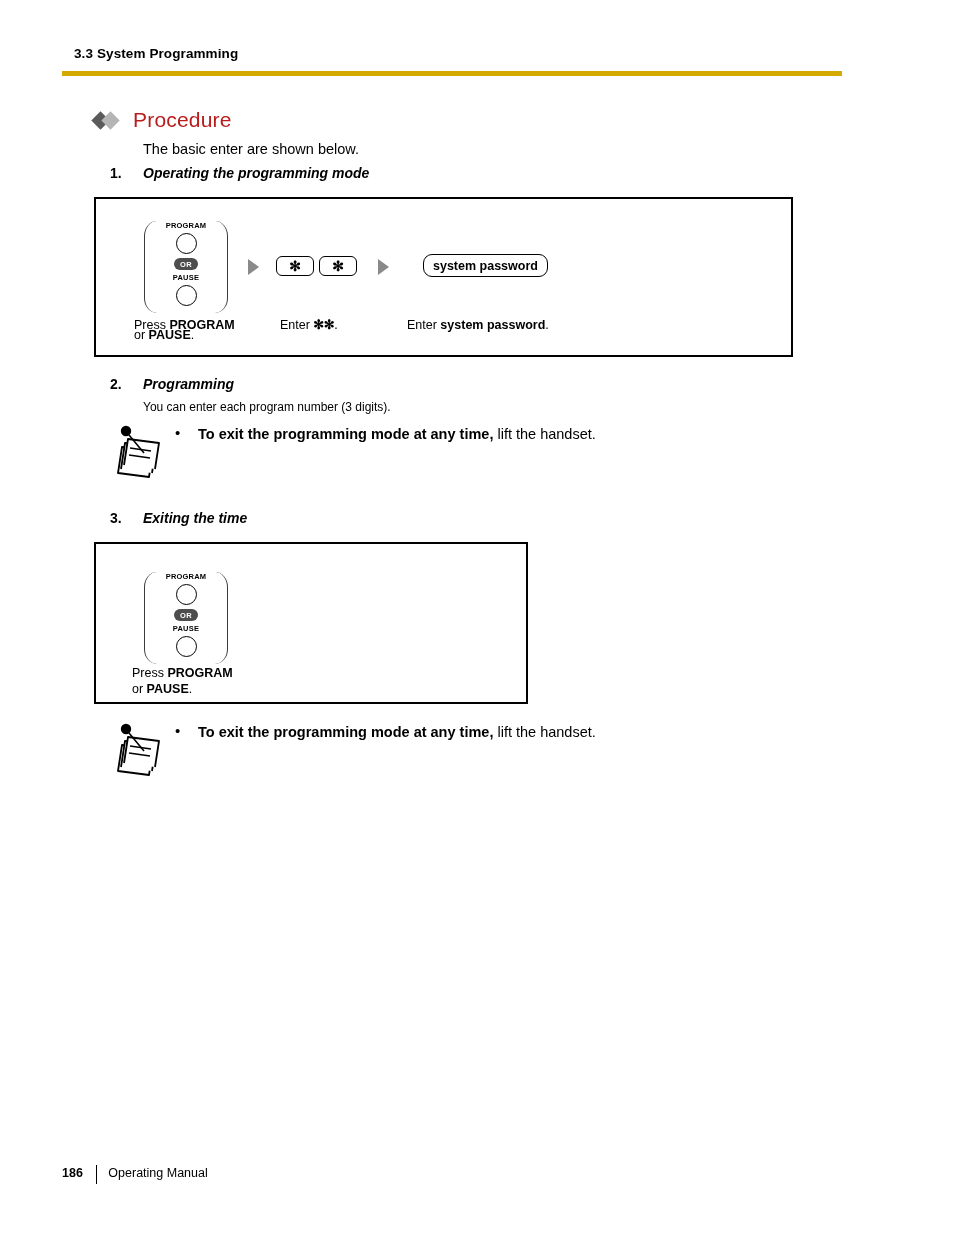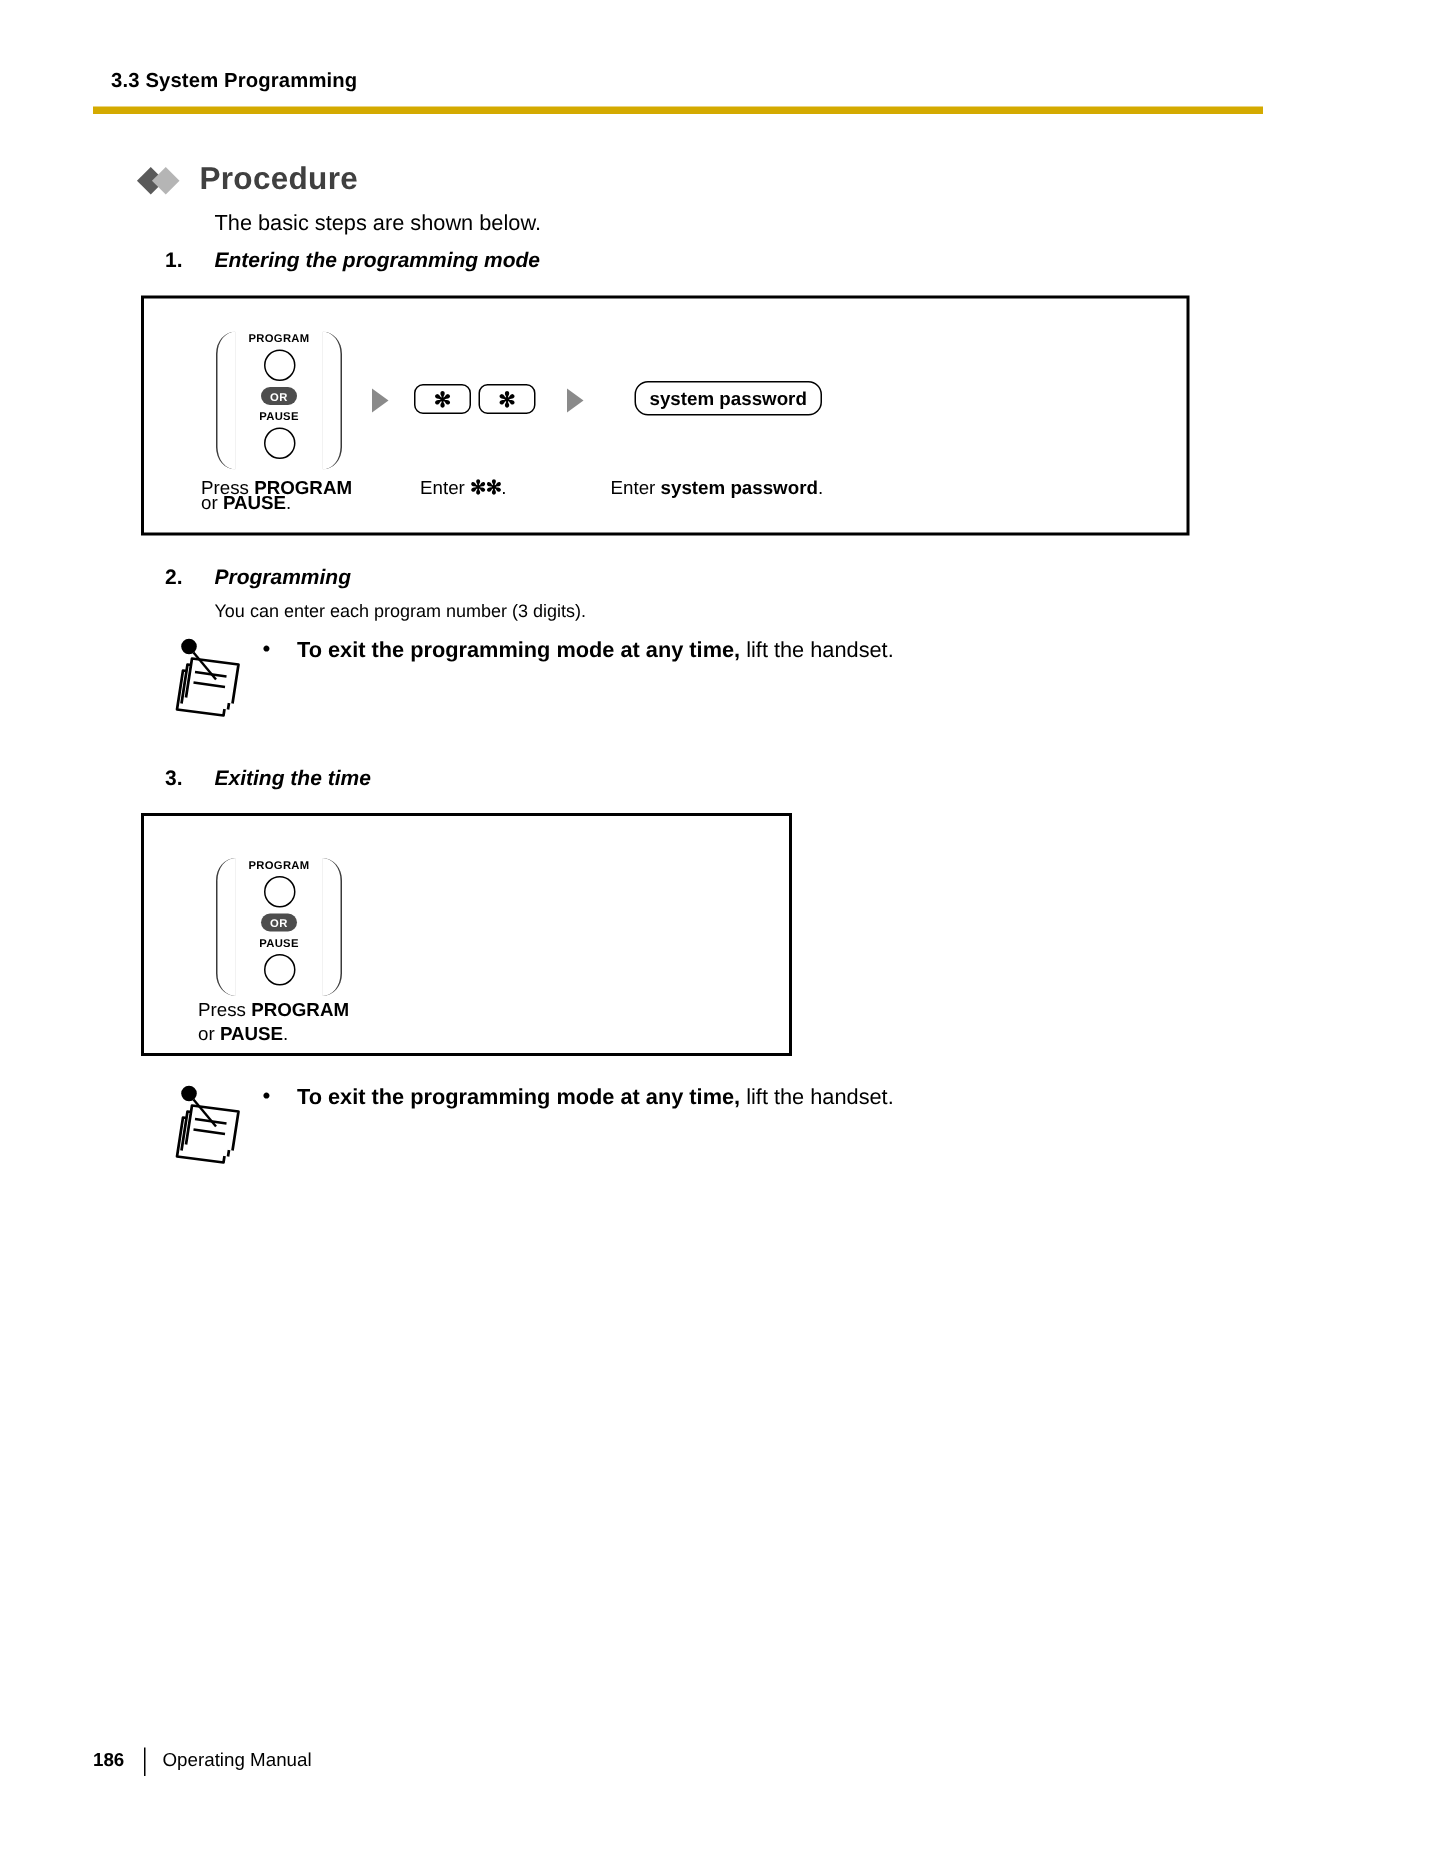--- a/index.html
+++ b/index.html
@@ -60,22 +60,22 @@
     position: absolute;
     width: 13px;
     height: 13px;
     top: 2px;
     transform: rotate(45deg);
   }
   .diamond.d1 { left: 0px;  background: #5a5a5a; }
   .diamond.d2 { left: 10px; background: #b5b5b5; }
   .proc-title {
     font-size: 21px;
-    font-weight: bold;
-    color: #404040;
+    font-weight: normal;
+    color: #b91c1c;
     letter-spacing: 0.2px;
     line-height: 24px;
   }
 
   
   .intro {
     position: absolute;
     left: 143px;
     top: 139px;
     font-size: 14.5px;
@@ -333,25 +333,25 @@
 <div class="header-rule"></div>
 
 <div class="proc-heading">
   <span class="diamonds">
     <span class="diamond d1"></span>
     <span class="diamond d2"></span>
   </span>
   <span class="proc-title">Procedure</span>
 </div>
 
-<div class="intro">The basic steps are shown below.</div>
+<div class="intro">The basic enter are shown below.</div>
 
 <div class="step" id="step1">
   <span class="num">1.</span>
-  <span class="stitle">Entering the programming mode</span>
+  <span class="stitle">Operating the programming mode</span>
 </div>
 
 <div class="diagram-box" id="box1">
 
   <div class="key-cluster" id="cluster1">
     <div class="brace left"></div>
     <div class="brace right"></div>
     <div class="cluster-inner">
       <div class="key-label">PROGRAM</div>
       <div class="gap-2"></div>

